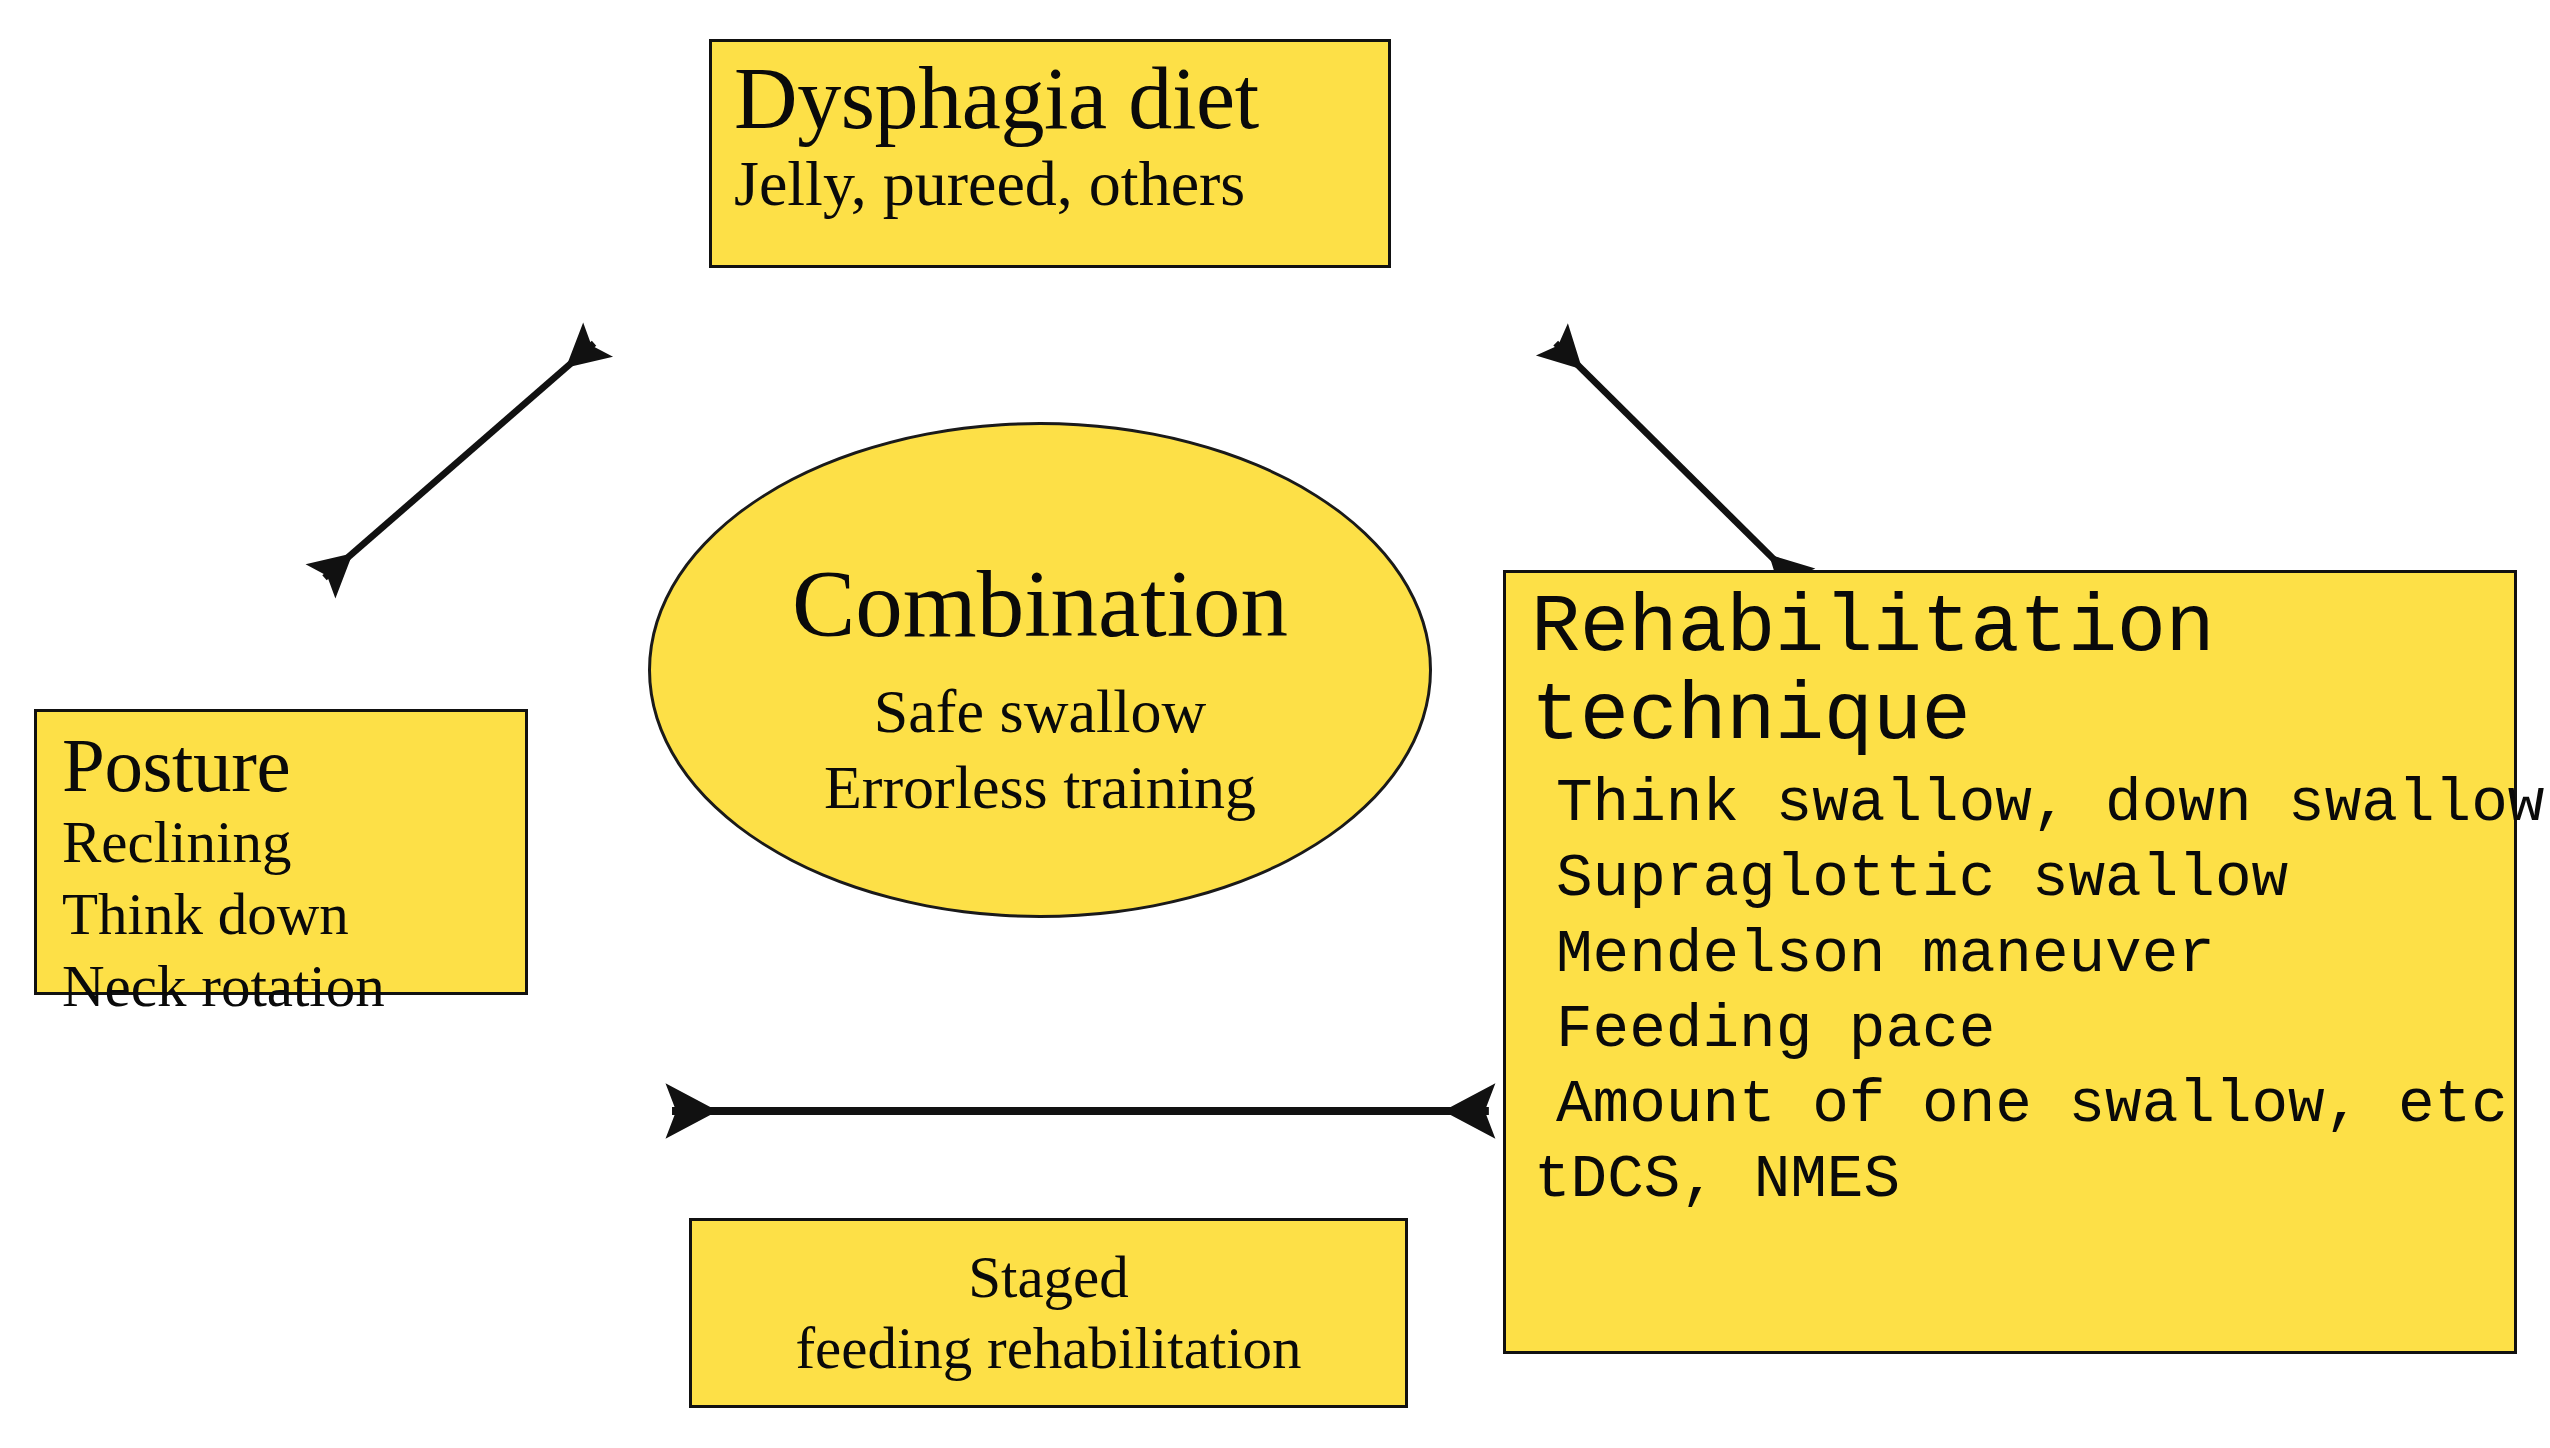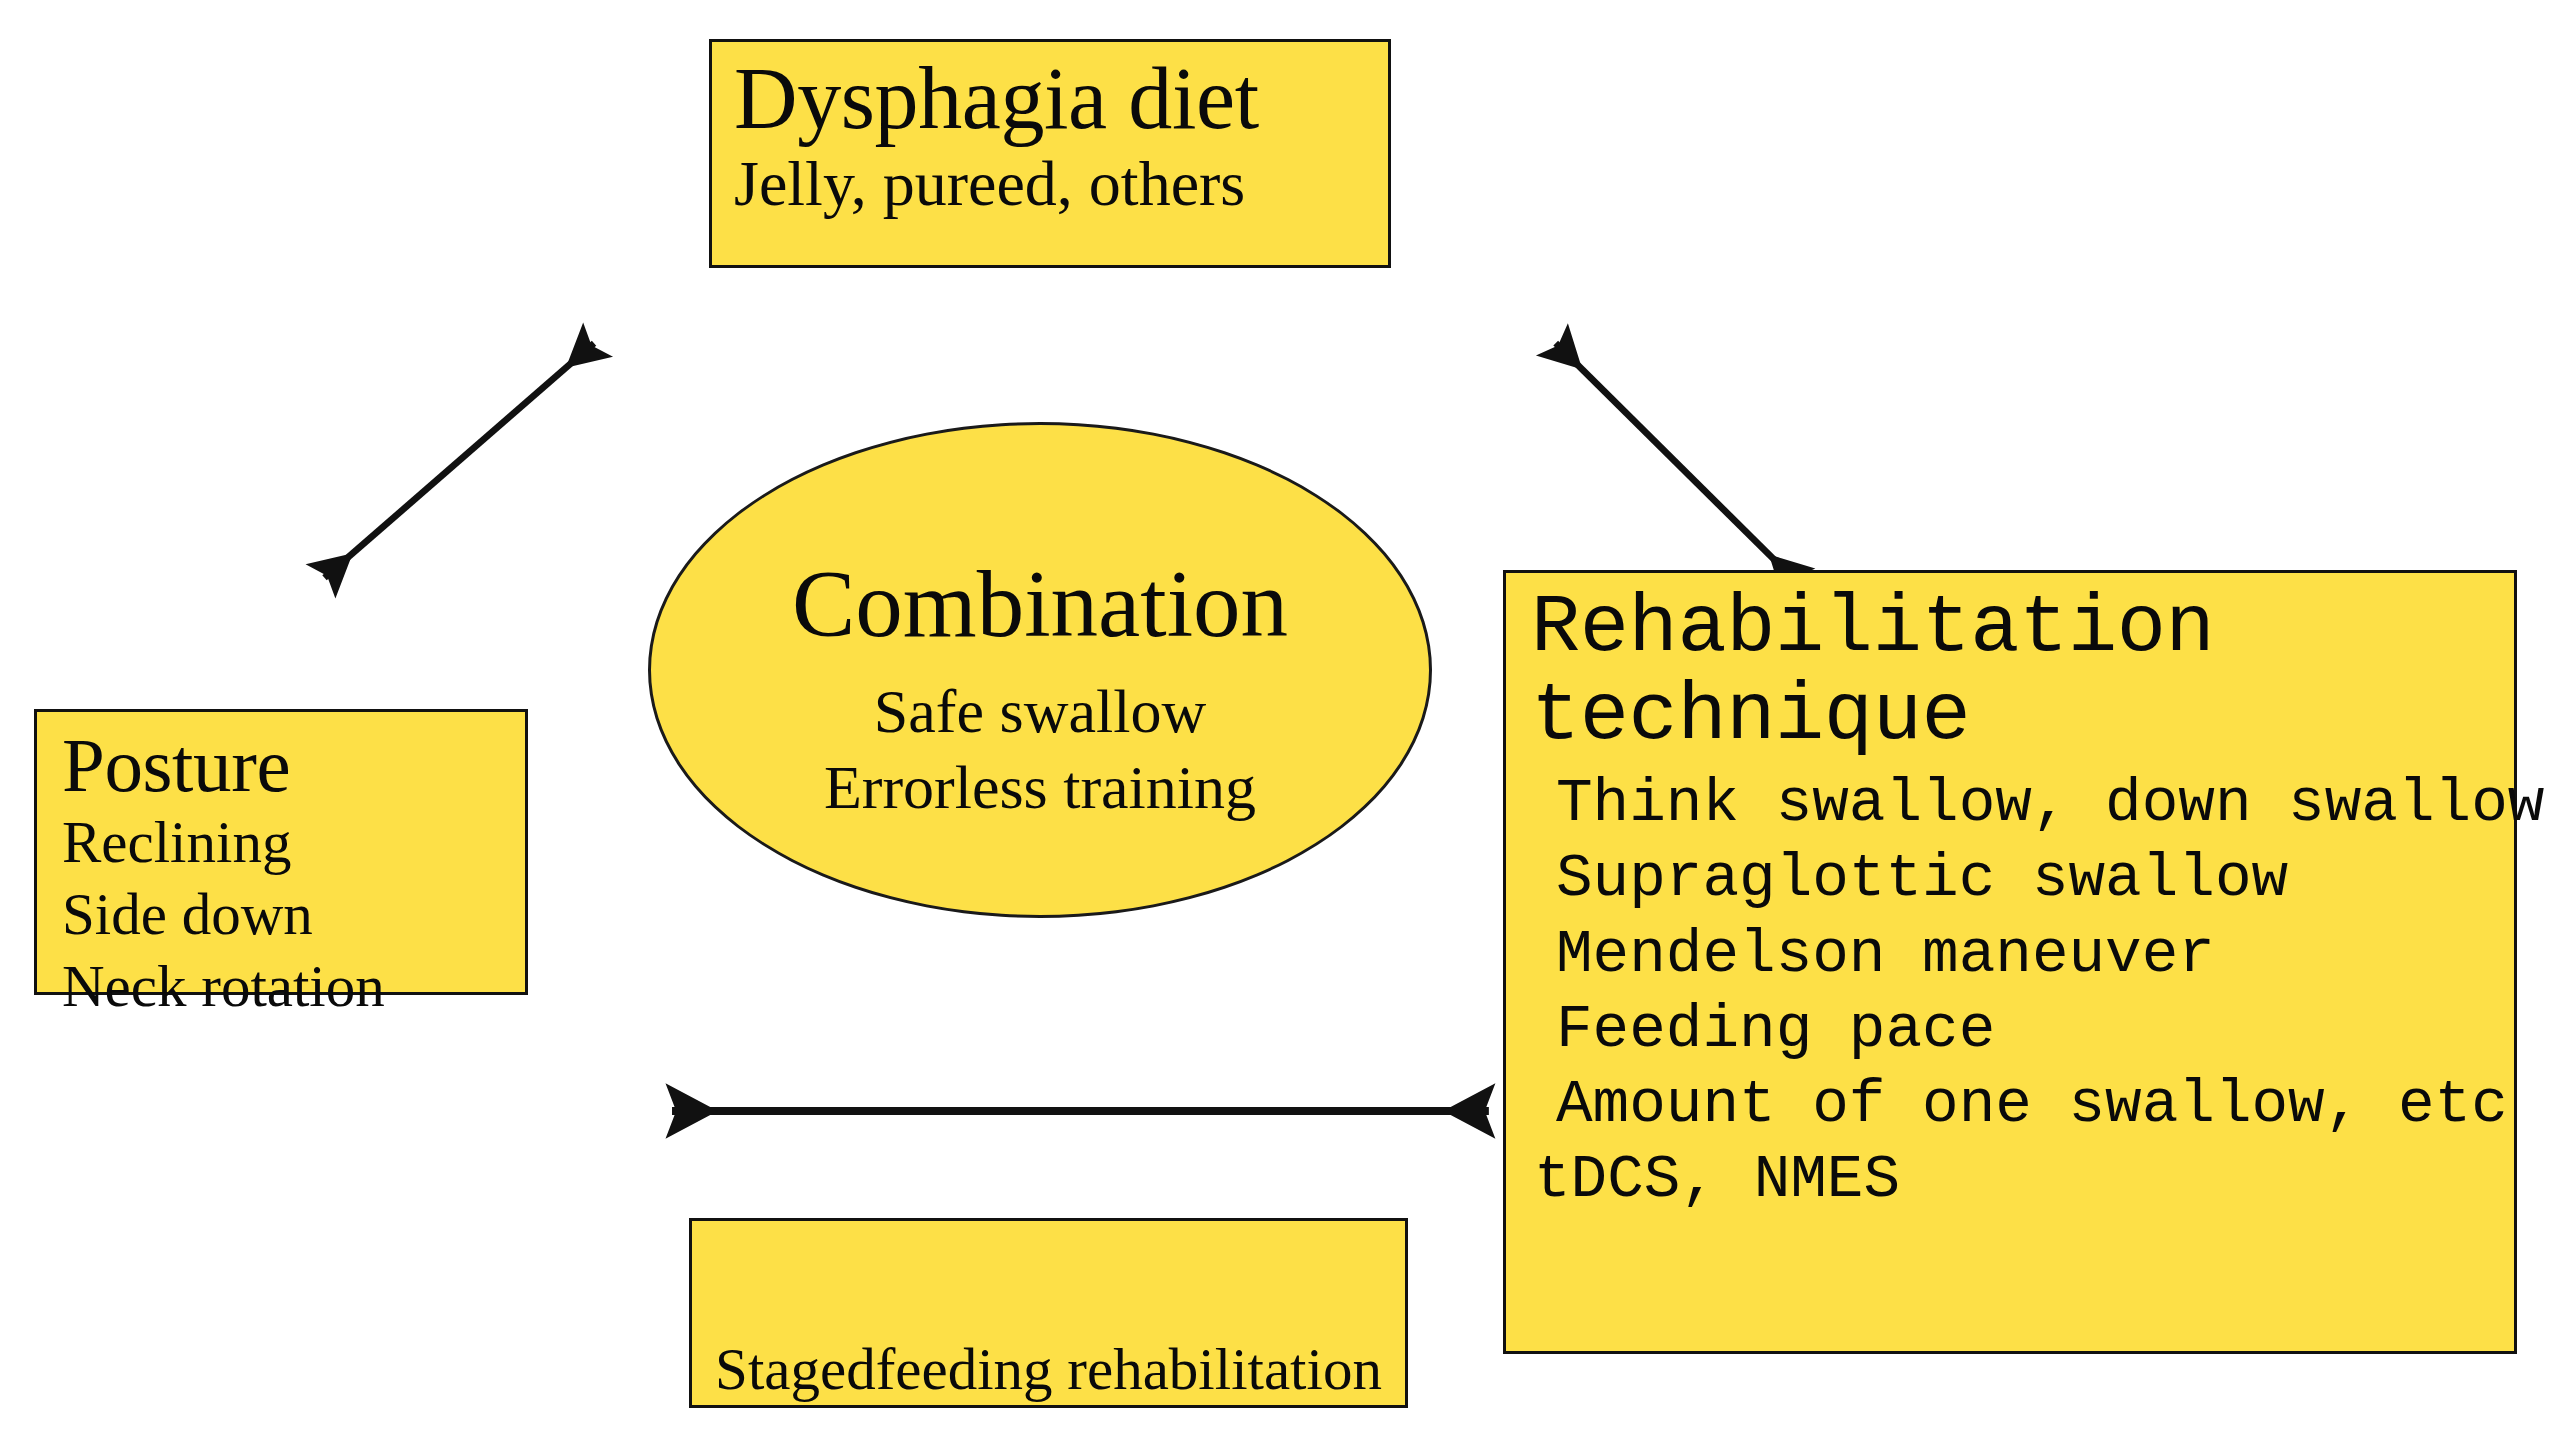--- a/index.html
+++ b/index.html
@@ -88,22 +88,22 @@
   #rehab-box .node-line { font-size: 61px; line-height: 1.23; }
   #rehab-box .node-line.outdent { margin-left: -22px; }
 
   
   #staged-box {
     left: 689px;
     top: 1218px;
     width: 719px;
     height: 190px;
     display: flex;
-    flex-direction: row;
-    align-items: flex-end;
+    flex-direction: column;
+    align-items: center;
     justify-content: center;
   }
   #staged-box .node-line { font-size: 59px; line-height: 1.2; }
 
   
   #combination-ellipse {
     left: 648px;
     top: 422px;
     width: 784px;
     height: 496px;
@@ -156,21 +156,21 @@
 
   <div class="node" id="combination-ellipse">
     <div class="ellipse-title">Combination</div>
     <div class="node-line ellipse-sub-first">Safe swallow</div>
     <div class="node-line">Errorless training</div>
   </div>
 
   <div class="node boxed" id="posture-box">
     <div class="node-title">Posture</div>
     <div class="node-line">Reclining</div>
-    <div class="node-line">Side down</div>
+    <div class="node-line">Think down</div>
     <div class="node-line">Neck rotation</div>
   </div>
 
   <div class="node boxed" id="rehab-box">
     <div class="node-title">Rehabilitation technique</div>
     <div class="rehab-list">
       <div class="node-line">Think swallow,  down swallow</div>
       <div class="node-line">Supraglottic swallow</div>
       <div class="node-line">Mendelson maneuver</div>
       <div class="node-line">Feeding pace</div>

